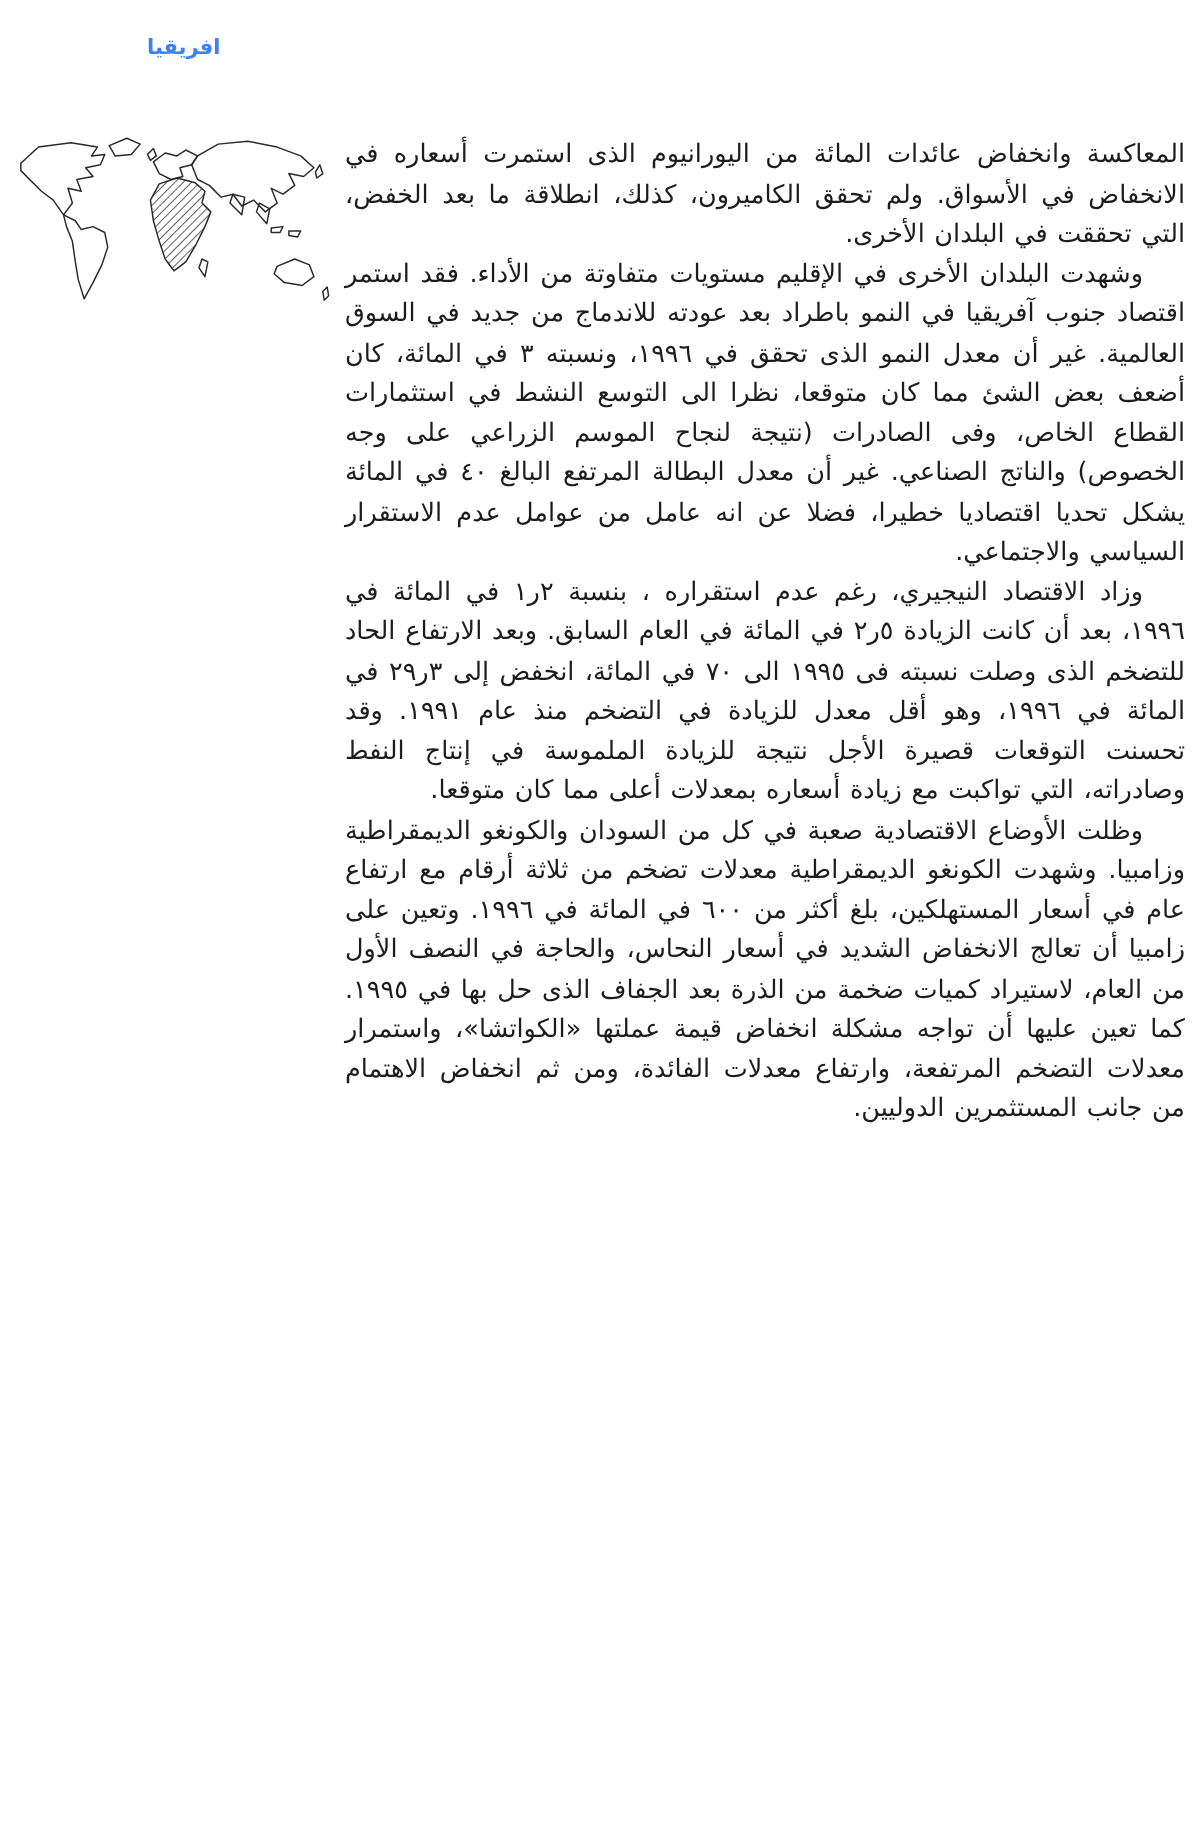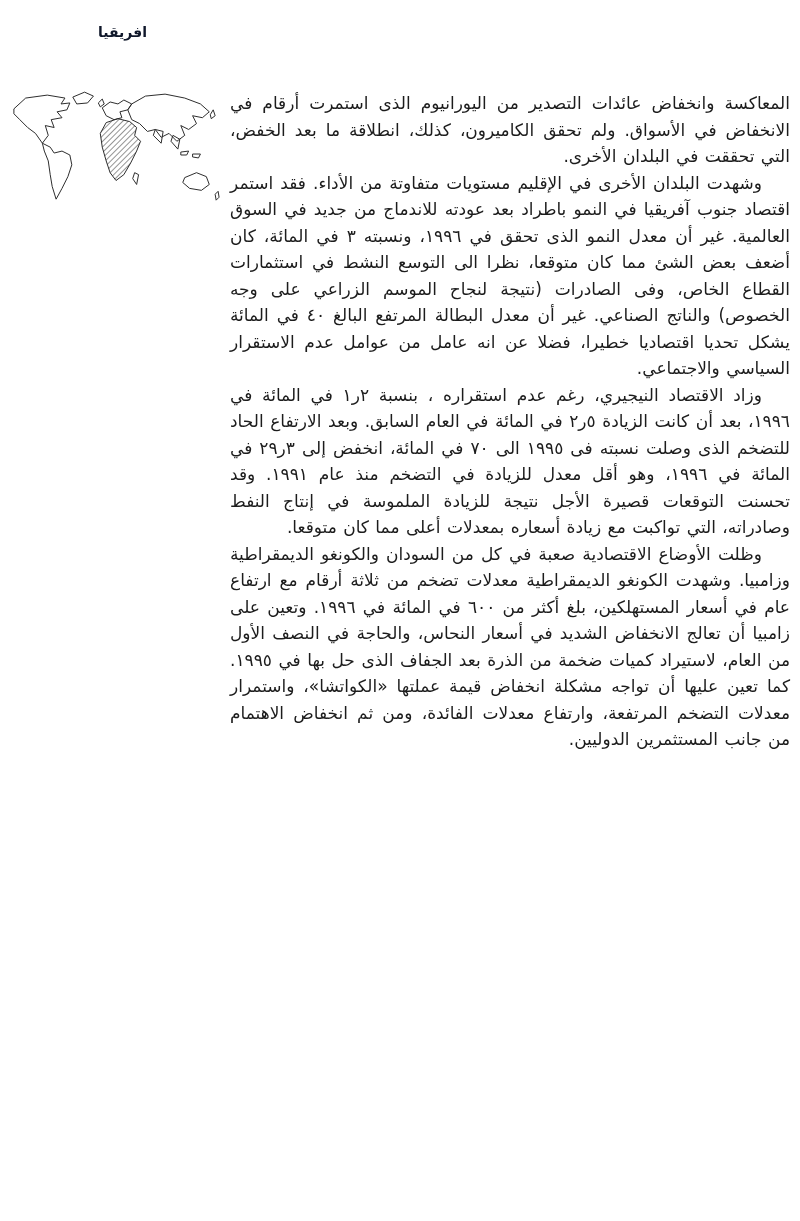--- a/index.html
+++ b/index.html
@@ -15,21 +15,21 @@
     background: #ffffff;
     overflow: hidden;
   }
   .header-label {
     position: absolute;
     top: 24px;
     left: 98px;
     direction: rtl;
     font-size: 14px;
     font-weight: bold;
-    color: #0f172a;
+    color: #3b82f6;
     letter-spacing: 1px;
   }
   .map-figure {
     position: absolute;
     top: 84px;
     left: 8px;
     width: 216px;
     height: 142px;
   }
   .map-figure svg { display: block; width: 100%; height: 100%; }
@@ -95,19 +95,19 @@
         <path d="M180,94 L192,89 L202,93 L205,101 L197,107 L185,105 L178,99 Z"></path>
 
         <path d="M211,111 L214,108 L215,114 L212,117 Z"></path>
       </g>
 
       <path d="M100,38 L112,34 L124,37 L131,43 L129,51 L135,57 L131,67 L125,79 L118,91 L110,97 L104,89 L100,77 L96,63 L94,49 Z" fill="url(#hatch)" stroke="#2a2a2a" stroke-width="1" stroke-linejoin="round"></path>
     </svg>
   </div>
 
   <div class="text-column">
-    <p class="first">المعاكسة وانخفاض عائدات التصدير من اليورانيوم الذى استمرت أرقام في الانخفاض في الأسواق. ولم تحقق الكاميرون، كذلك، انطلاقة ما بعد الخفض، التي تحققت في البلدان الأخرى.</p>
+    <p class="first">المعاكسة وانخفاض عائدات المائة من اليورانيوم الذى استمرت أسعاره في الانخفاض في الأسواق. ولم تحقق الكاميرون، كذلك، انطلاقة ما بعد الخفض، التي تحققت في البلدان الأخرى.</p>
     <p>وشهدت البلدان الأخرى في الإقليم مستويات متفاوتة من الأداء. فقد استمر اقتصاد جنوب آفريقيا في النمو باطراد بعد عودته للاندماج من جديد في السوق العالمية. غير أن معدل النمو الذى تحقق في ١٩٩٦، ونسبته ٣ في المائة، كان أضعف بعض الشئ مما كان متوقعا، نظرا الى التوسع النشط في استثمارات القطاع الخاص، وفى الصادرات (نتيجة لنجاح الموسم الزراعي على وجه الخصوص) والناتج الصناعي. غير أن معدل البطالة المرتفع البالغ ٤٠ في المائة يشكل تحديا اقتصاديا خطيرا، فضلا عن انه عامل من عوامل عدم الاستقرار السياسي والاجتماعي.</p>
     <p>وزاد الاقتصاد النيجيري، رغم عدم استقراره ، بنسبة ٢ر١ في المائة في ١٩٩٦، بعد أن كانت الزيادة ٥ر٢ في المائة في العام السابق. وبعد الارتفاع الحاد للتضخم الذى وصلت نسبته فى ١٩٩٥ الى ٧٠ في المائة، انخفض إلى ٣ر٢٩ في المائة في ١٩٩٦، وهو أقل معدل للزيادة في التضخم منذ عام ١٩٩١. وقد تحسنت التوقعات قصيرة الأجل نتيجة للزيادة الملموسة في إنتاج النفط وصادراته، التي تواكبت مع زيادة أسعاره بمعدلات أعلى مما كان متوقعا.</p>
     <p>وظلت الأوضاع الاقتصادية صعبة في كل من السودان والكونغو الديمقراطية وزامبيا. وشهدت الكونغو الديمقراطية معدلات تضخم من ثلاثة أرقام مع ارتفاع عام في أسعار المستهلكين، بلغ أكثر من ٦٠٠ في المائة في ١٩٩٦. وتعين على زامبيا أن تعالج الانخفاض الشديد في أسعار النحاس، والحاجة في النصف الأول من العام، لاستيراد كميات ضخمة من الذرة بعد الجفاف الذى حل بها في ١٩٩٥. كما تعين عليها أن تواجه مشكلة انخفاض قيمة عملتها «الكواتشا»، واستمرار معدلات التضخم المرتفعة، وارتفاع معدلات الفائدة، ومن ثم انخفاض الاهتمام من جانب المستثمرين الدوليين.</p>
   </div>
 
 </div>
 
 </body></html>

